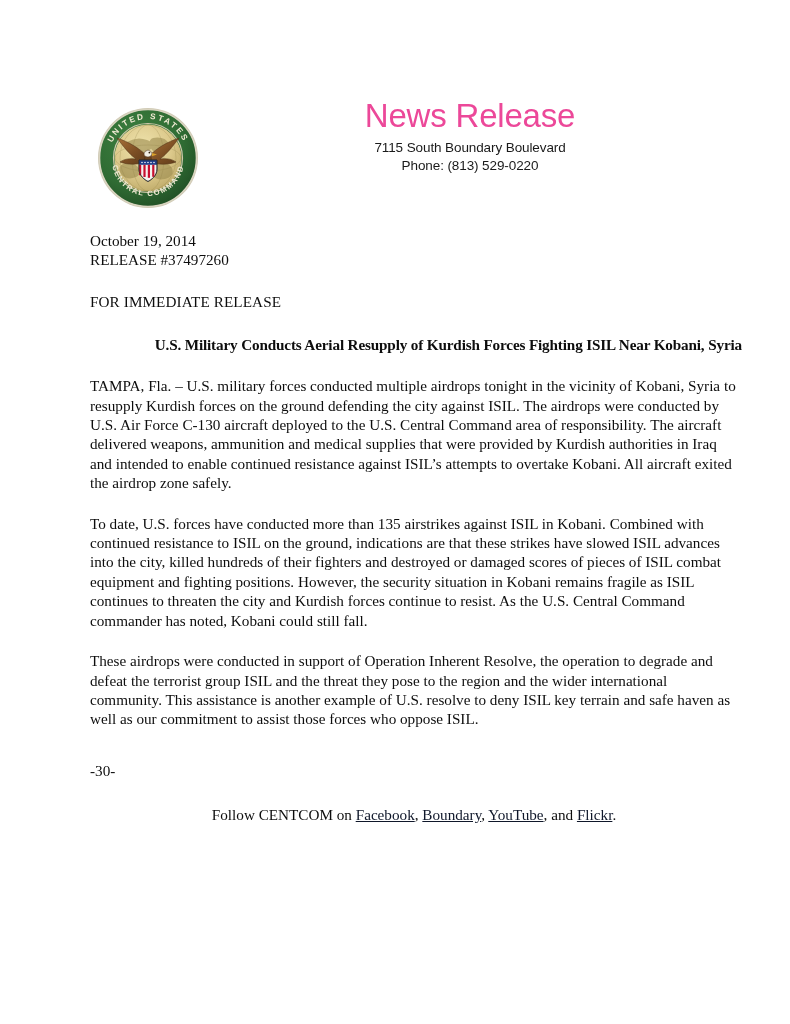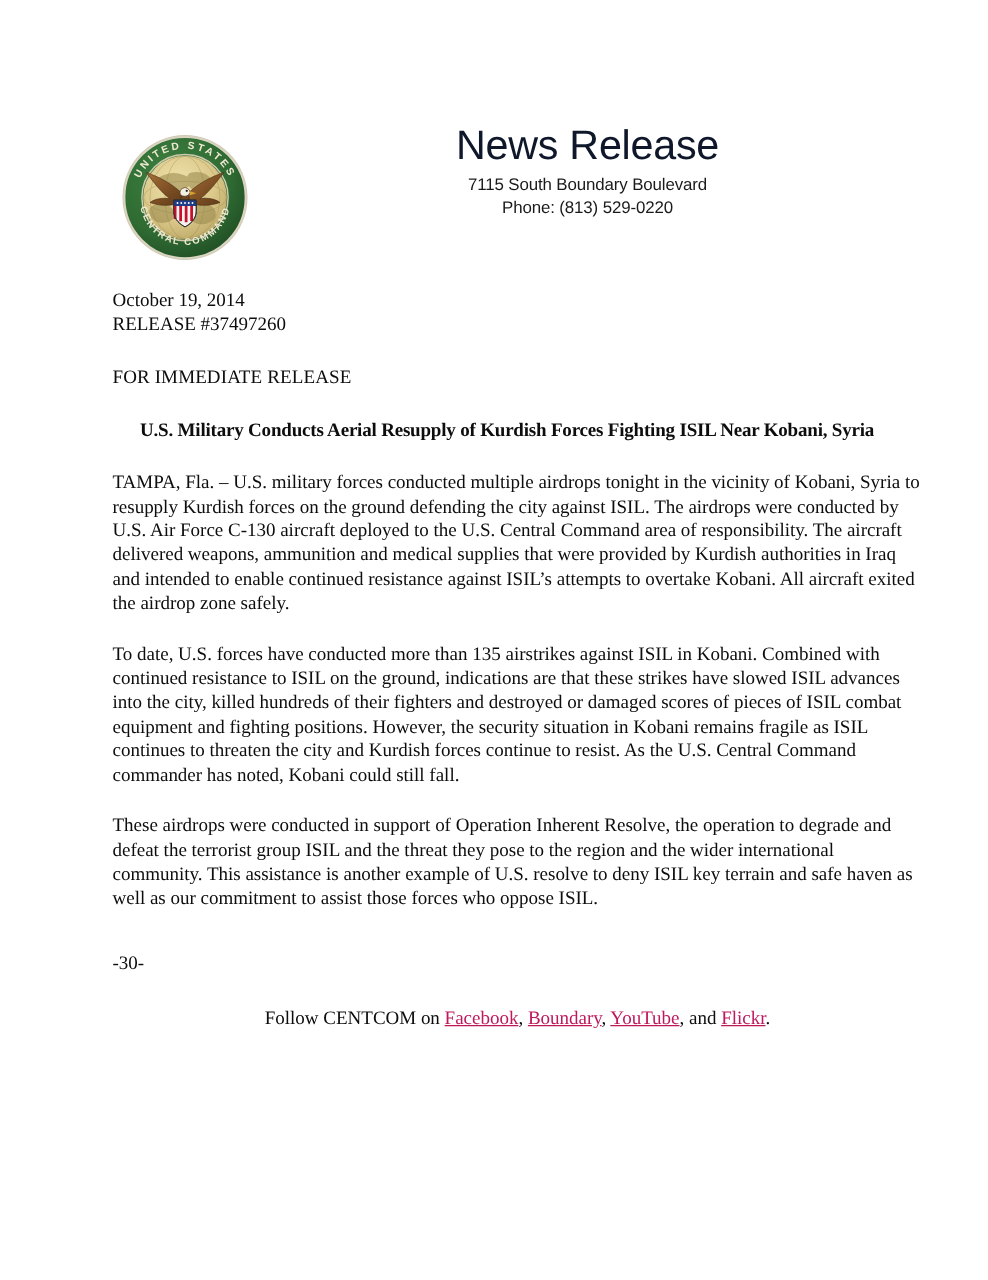--- a/index.html
+++ b/index.html
@@ -50,21 +50,21 @@
     text-align: center;
     font-family: "Liberation Sans", "DejaVu Sans", sans-serif;
     color: #1a1a1a;
   }
   .lh-title {
     font-size: 33px;
     line-height: 40px;
     font-weight: 400;
     letter-spacing: -0.2px;
     margin: 0 0 3px 0;
-    color: #0f172a;
+    color: #ec4899;
   }
   .lh-line {
     font-size: 13.5px;
     line-height: 17.5px;
     font-weight: 400;
     letter-spacing: -0.1px;
     white-space: nowrap;
   }
   .lh-line.org { font-size: 13.3px; }
 
@@ -88,20 +88,21 @@
     letter-spacing: 0.1px;
   }
 
   .headline {
     margin: 24px 0 0 0;
     padding-left: 22px;
     font-weight: bold;
     font-size: 15.2px;
     line-height: 20px;
     letter-spacing: -0.15px;
+    text-align: right;
   }
 
   .para {
     margin: 21px 0 0 0;
     text-align: left;
   }
   .para:first-of-type { margin-top: 21px; }
 
   .dash30 {
     margin: 32px 0 0 0;
@@ -109,21 +110,21 @@
     padding-right: 6px;
   }
 
   .follow {
     margin: 25px 0 0 0;
     text-align: center;
     padding-right: 4px;
   }
   .follow a,
   .follow .lnk {
-    color: #be185d;
+    color: #0f172a;
     text-decoration: underline;
     cursor: pointer;
   }
 </style>
 </head>
 <body>
 
 <div class="page">
 
   <div class="letterhead">

